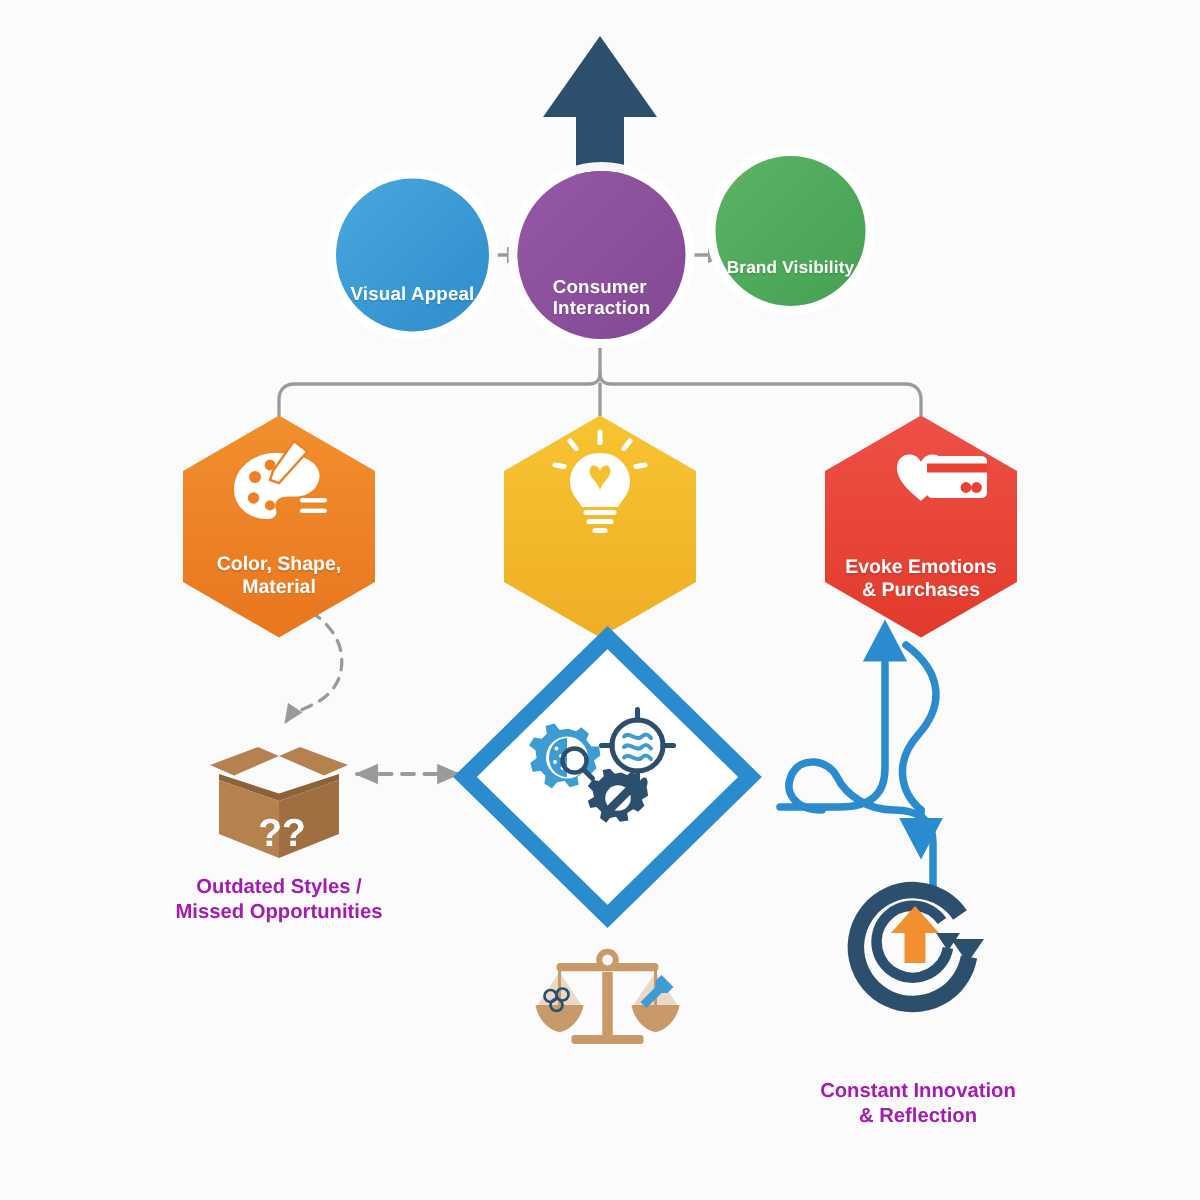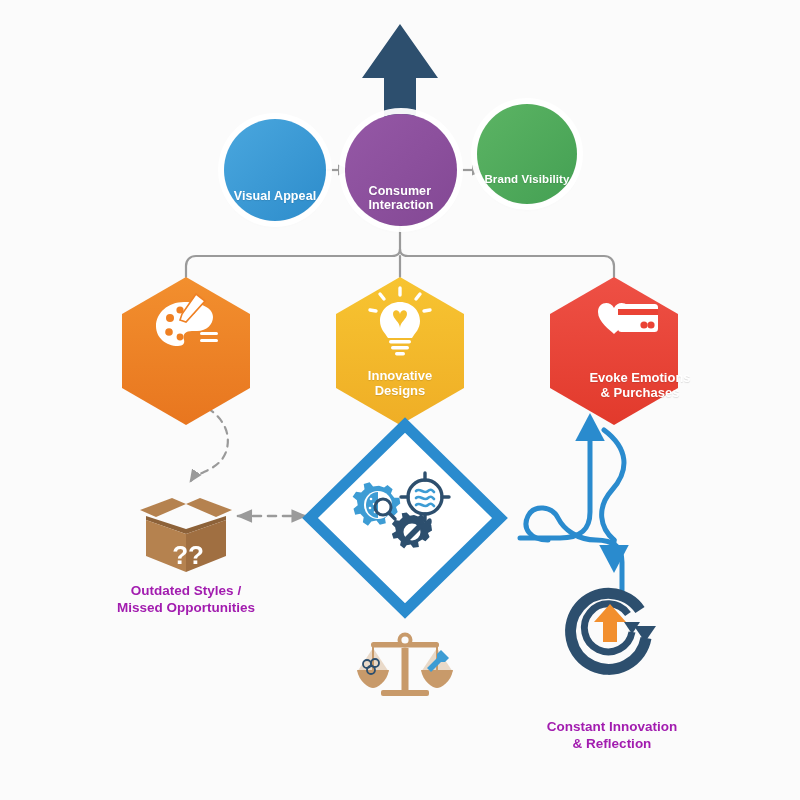--- a/index.html
+++ b/index.html
@@ -294,25 +294,25 @@
 
   <div class="circle" style="left:345px;top:114px;width:112px;height:112px;background:linear-gradient(135deg,#9558a6,#834894);">
     <div class="cap" style="white-space:pre-line;padding-bottom:14px;">Consumer
 Interaction</div>
   </div>
 
   <div class="circle" style="left:477px;top:104px;width:100px;height:100px;background:linear-gradient(135deg,#5cb464,#44a053);">
     <div class="cap" style="font-size:11.5px;">Brand Visibility</div>
   </div>
 
-  <div class="hexwrap" style="left:328px;top:277px;width:144px;height:148px;">
-    <div class="hexlabel" style="white-space:pre-line;">Innovative
-Designs</div>
-  </div>
-  <div class="hexwrap" style="left:568px;top:277px;width:144px;height:148px;">
+  <div class="hexwrap" style="left:114px;top:277px;width:144px;height:148px;">
+    <div class="hexlabel" style="white-space:pre-line;">Color, Shape,
+Material</div>
+  </div>
+  <div class="hexwrap" style="left:542px;top:277px;width:144px;height:148px;">
     <div class="hexlabel" style="white-space:pre-line;bottom:24px;">Evoke Emotions
 &amp; Purchases</div>
   </div>
 
   <div class="cap-dark" style="left:76px;top:583px;width:220px;white-space:pre-line;">Outdated Styles /
 Missed Opportunities</div>
 
 
   <div class="cap-dark" style="left:512px;top:719px;width:200px;white-space:pre-line;">Constant Innovation
 &amp; Reflection</div>

